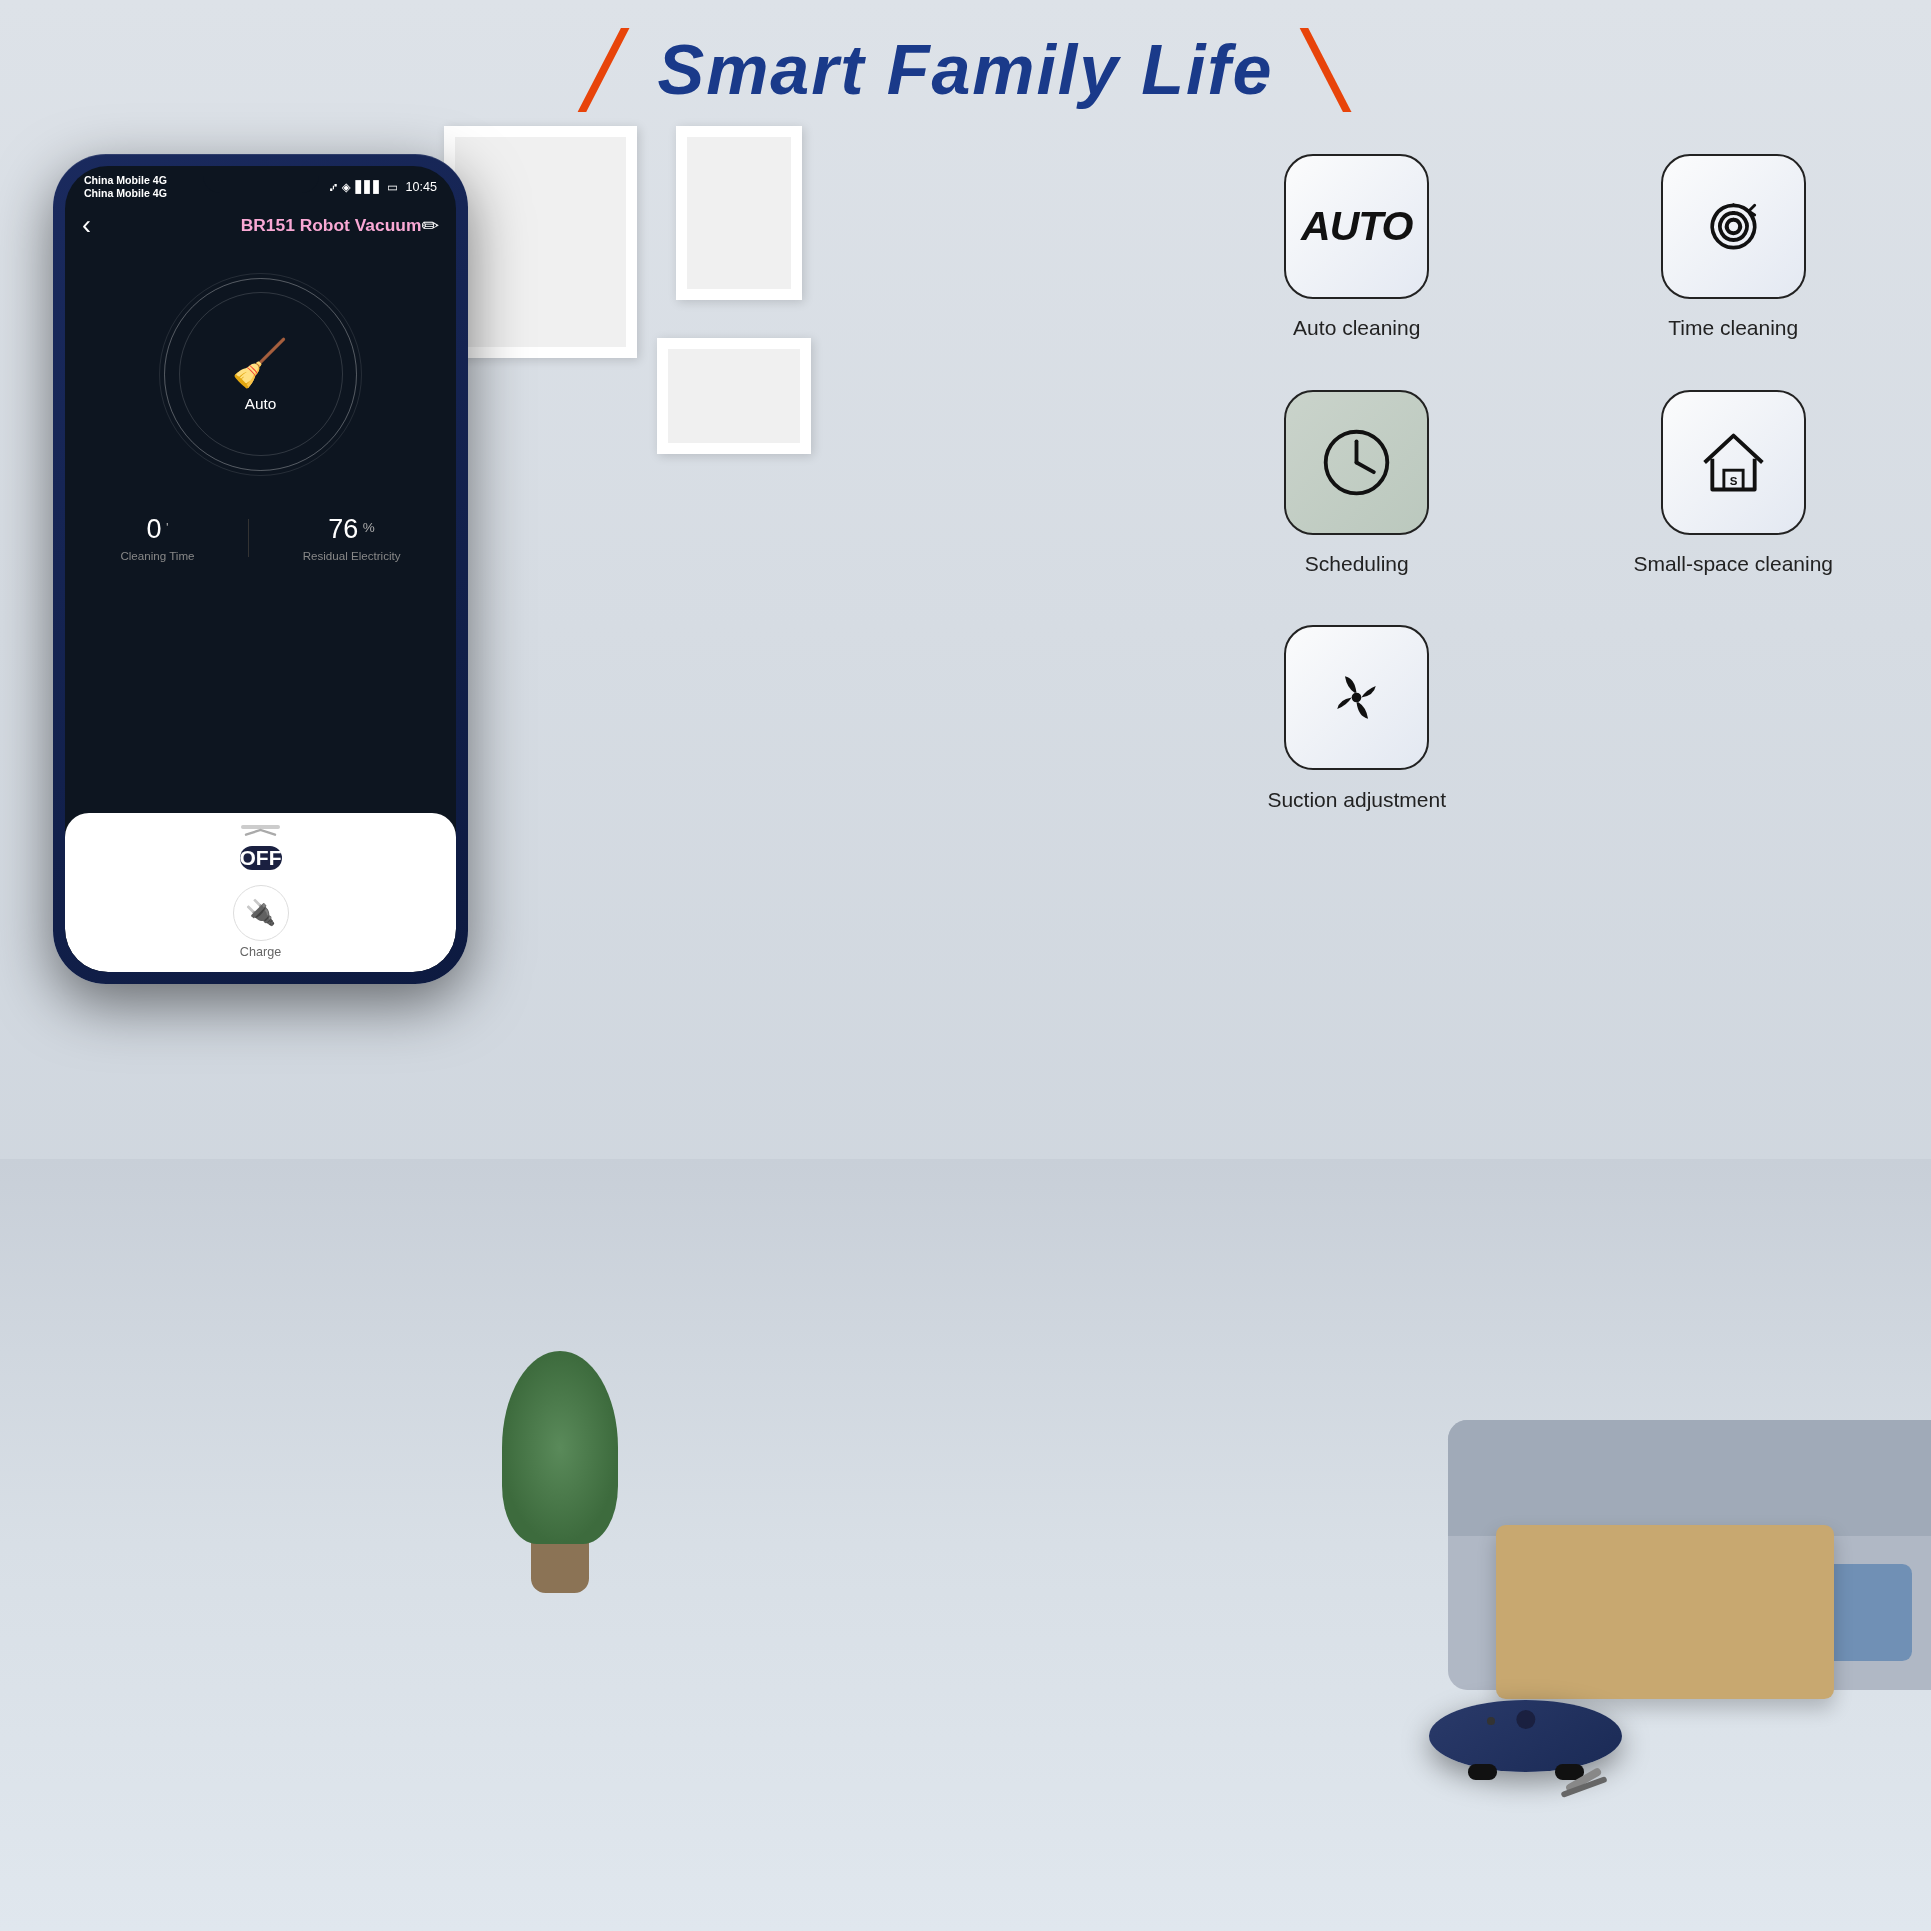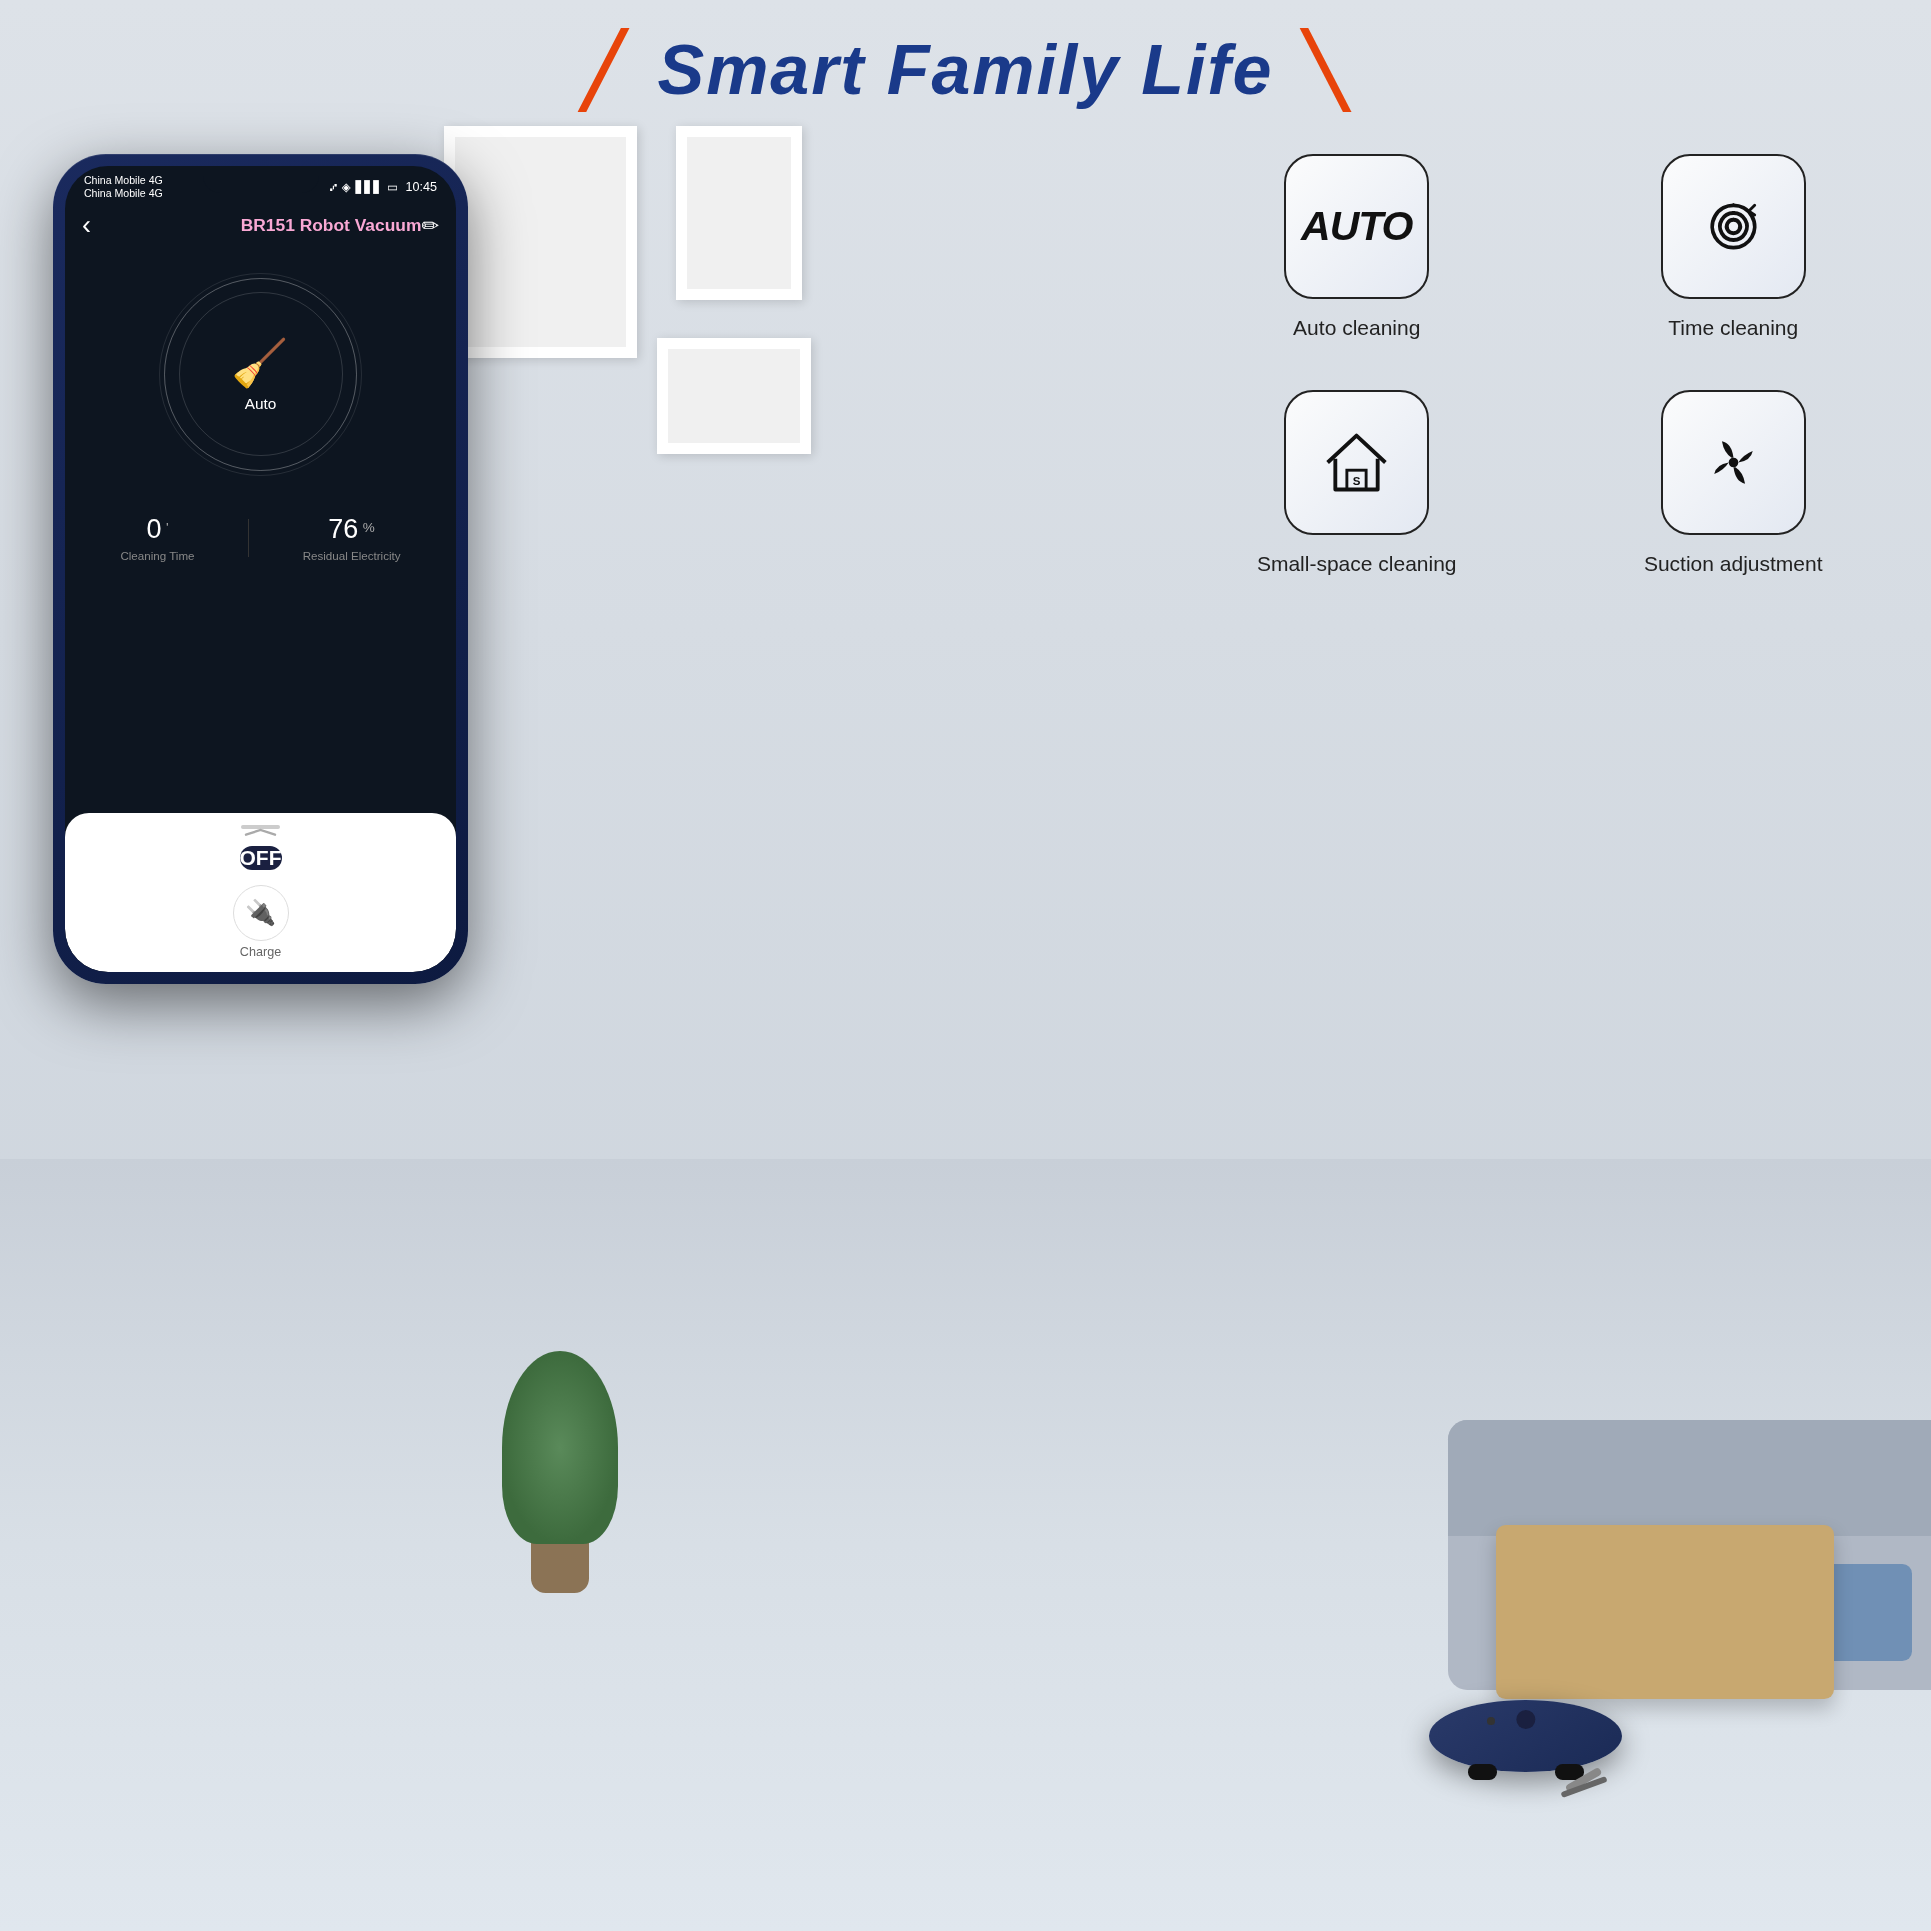--- a/index.html
+++ b/index.html
@@ -168,20 +168,21 @@
       justify-content: space-between;
       align-items: center;
       padding: 7.7px 19.3px 0;
       height: 35px;
     }
 
     .status-carrier {
       font-size: 10.6px;
       color: #fff;
       line-height: 1.2;
+      font-weight: bold;
     }
 
     .status-icons {
       display: flex;
       align-items: center;
       gap: 4.8px;
       font-size: 11.6px;
       color: #fff;
     }
 
@@ -668,20 +669,30 @@
             <path d="M40,40 m0,-14 a14,14 0 1,1 -0.1,0"></path>
             <path d="M40,40 m0,-7 a7,7 0 1,1 -0.1,0"></path>
             <path d="M62,18 L56,24" stroke-width="3"></path>
             <path d="M56,24 L62,28" stroke-width="3"></path>
           </g>
         </svg>
       </div>
       <span class="feature-label">Time cleaning</span>
     </div>
 
+    <div class="feature-item">
+      <div class="feature-icon-box" style="background: linear-gradient(135deg, rgba(200,210,200,0.9), rgba(180,195,180,0.8));">
+        <svg class="clock-icon" viewBox="0 0 80 80">
+          <circle cx="40" cy="40" r="32" fill="none" stroke="#111" stroke-width="4"></circle>
+          <line x1="40" y1="40" x2="40" y2="18" stroke="#111" stroke-width="4" stroke-linecap="round"></line>
+          <line x1="40" y1="40" x2="58" y2="50" stroke="#111" stroke-width="4" stroke-linecap="round"></line>
+        </svg>
+      </div>
+      <span class="feature-label">Scheduling</span>
+    </div>
 
     <div class="feature-item">
       <div class="feature-icon-box" style="background: linear-gradient(135deg, rgba(255,255,255,0.9), rgba(230,235,245,0.8));">
         <svg class="house-icon" viewBox="0 0 80 80">
           <path d="M10,40 L40,12 L70,40" fill="none" stroke="#111" stroke-width="4" stroke-linejoin="round"></path>
           <path d="M18,36 L18,68 L62,68 L62,36" fill="none" stroke="#111" stroke-width="4" stroke-linejoin="round"></path>
           <rect x="30" y="48" width="20" height="20" fill="none" stroke="#111" stroke-width="3"></rect>
           <text x="40" y="63" text-anchor="middle" font-size="12" font-weight="bold" fill="#111">S</text>
         </svg>
       </div>

